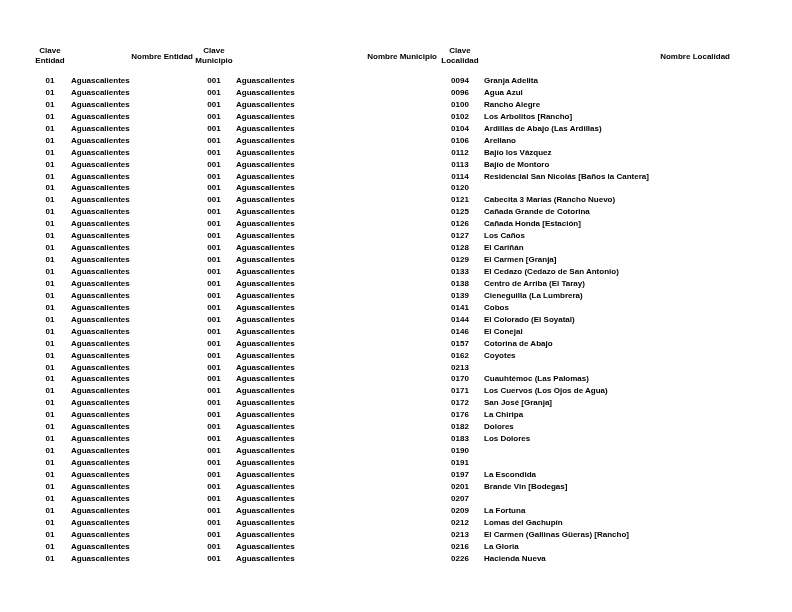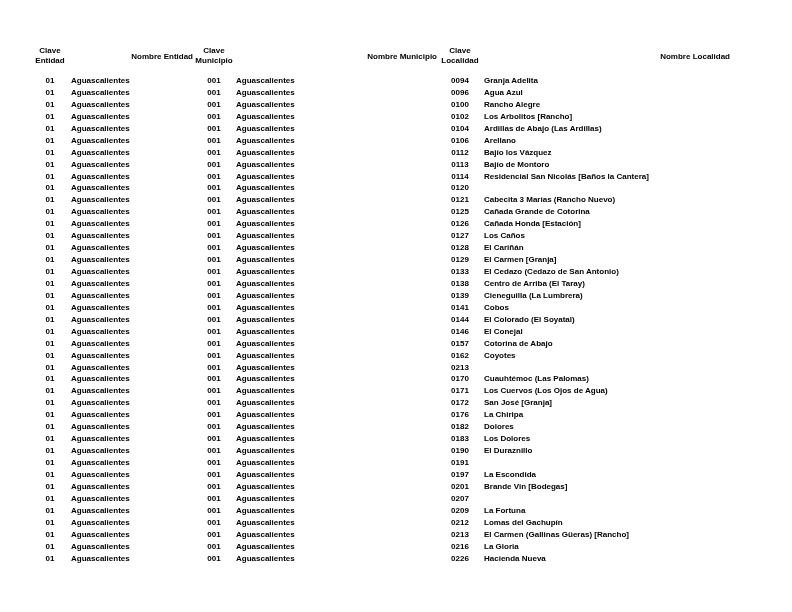--- a/index.html
+++ b/index.html
@@ -308,21 +308,20 @@
     <div class="name">Aguascalientes</div>
     <div class="code">0183</div>
     <div class="name">Los Dolores</div>
   </div>
         <div class="grid-row r">
     <div class="code">01</div>
     <div class="name">Aguascalientes</div>
     <div class="code">001</div>
     <div class="name">Aguascalientes</div>
     <div class="code">0190</div>
-    <div class="name">El Duraznillo</div>
   </div>
         <div class="grid-row r">
     <div class="code">01</div>
     <div class="name">Aguascalientes</div>
     <div class="code">001</div>
     <div class="name">Aguascalientes</div>
     <div class="code">0191</div>
   </div>
         <div class="grid-row r">
     <div class="code">01</div>

